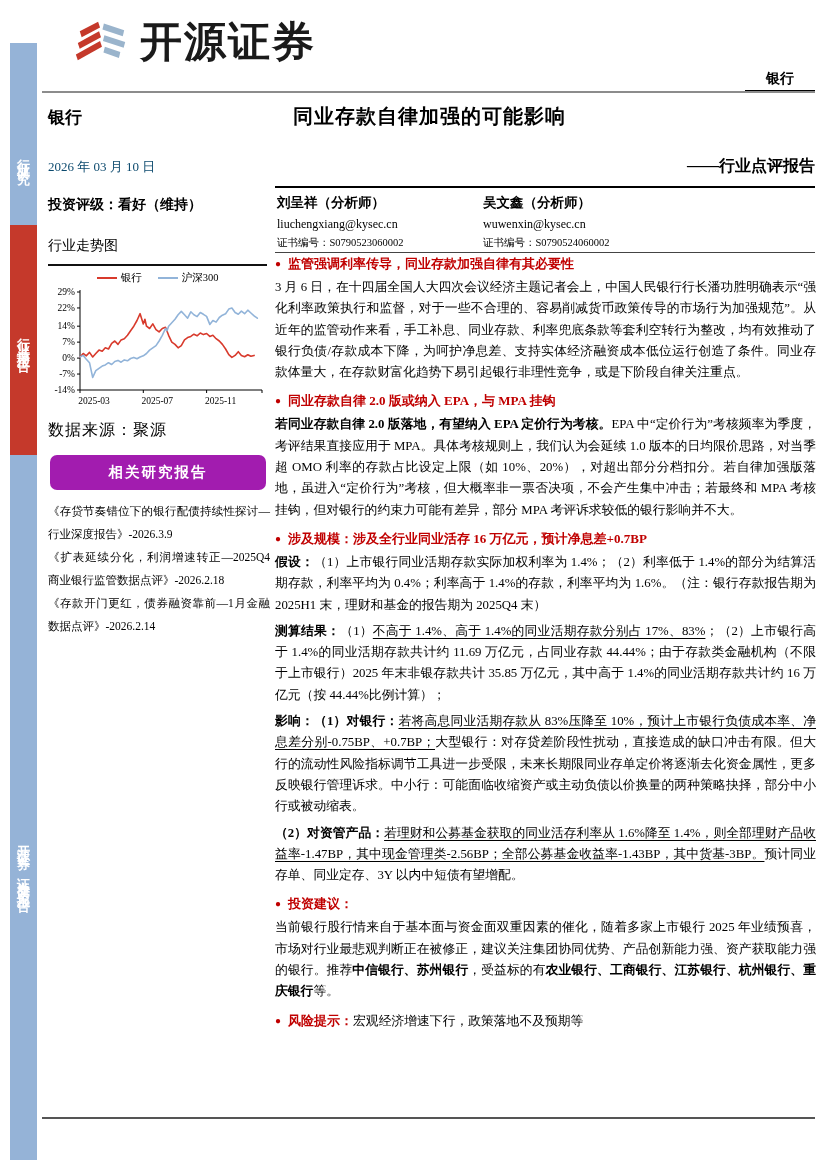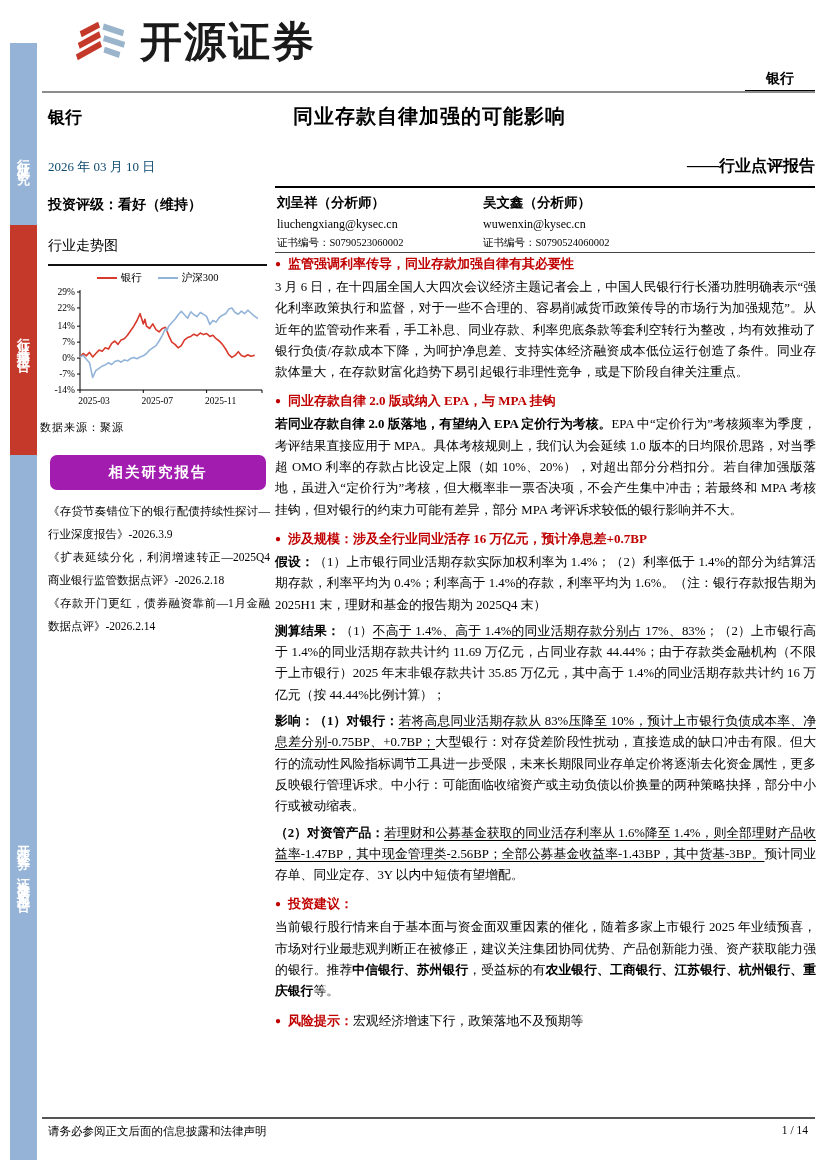--- a/index.html
+++ b/index.html
@@ -36,21 +36,21 @@
   .rule3 { position:absolute; left:275px; top:252px; width:540px; height:1px; background:#444; }
 
   
   .rating { position:absolute; left:48px; top:196px; font-size:14px; font-weight:bold; color:#000; }
   .trend-title { position:absolute; left:48px; top:237px; font-size:14px; font-weight:normal; color:#000; }
   .trend-rule { position:absolute; left:48px; top:264px; width:219px; height:2px; background:#111; }
   .chart-box { position:absolute; left:48px; top:271px; width:219px; }
   .legend { display:flex; justify-content:center; gap:16px; margin-bottom:2px; }
   .legend-item { display:flex; align-items:center; font-size:10.5px; color:#000; }
   .legend-swatch { display:inline-block; width:20px; height:2px; margin-right:4px; }
-  .chart-source { position:absolute; left:40px; top:420px; font-size:11px; color:#000; letter-spacing:1px; }
+  .chart-source { position:absolute; left:48px; top:420px; font-size:16px; color:#000; letter-spacing:1px; }
   .related-box { position:absolute; left:50px; top:455px; width:216px; height:35px; background:#a21caf; border-radius:7px;
                  display:flex; align-items:center; justify-content:center; color:#fff; font-size:14.5px; font-weight:bold; letter-spacing:2px; }
   .related-list { position:absolute; left:48px; top:500px; width:222px; font-size:11.5px; line-height:23px; color:#000; text-align:justify; }
   .related-list p { margin:0; }
 
   
   .body-col { position:absolute; left:275px; top:254px; width:541px; }
   .section { margin-bottom:8px; }
   .sec-head { color:#c00000; font-weight:bold; font-size:13px; line-height:20px; margin-bottom:3px; }
   .sec-head .bullet { font-size:10px; margin-right:7px; vertical-align:1px; }
@@ -185,17 +185,13 @@
       <div class="section">
         <div class="sec-head"><span class="bullet">●</span><span>投资建议：</span></div>
         <p class="para"><span class="">当前银行股行情来自于基本面与资金面双重因素的催化，随着多家上市银行 2025 年业绩预喜，市场对行业最悲观判断正在被修正，建议关注集团协同优势、产品创新能力强、资产获取能力强的银行。推荐</span><span class="b ">中信银行、苏州银行</span><span class="">，受益标的有</span><span class="b ">农业银行、工商银行、江苏银行、杭州银行、重庆银行</span><span class="">等。</span></p>
       </div>
       <div class="section">
         <div class="sec-head"><span class="bullet">●</span><span>风险提示：</span><span class="suffix">宏观经济增速下行，政策落地不及预期等</span></div>
       </div>
     </div>
 
   <div class="footer-rule"></div>
-  <div class="footer">
-    <span>请务必参阅正文后面的信息披露和法律声明</span>
-    <span>1 / 14</span>
-  </div>
 </div>
 
 </body></html>

